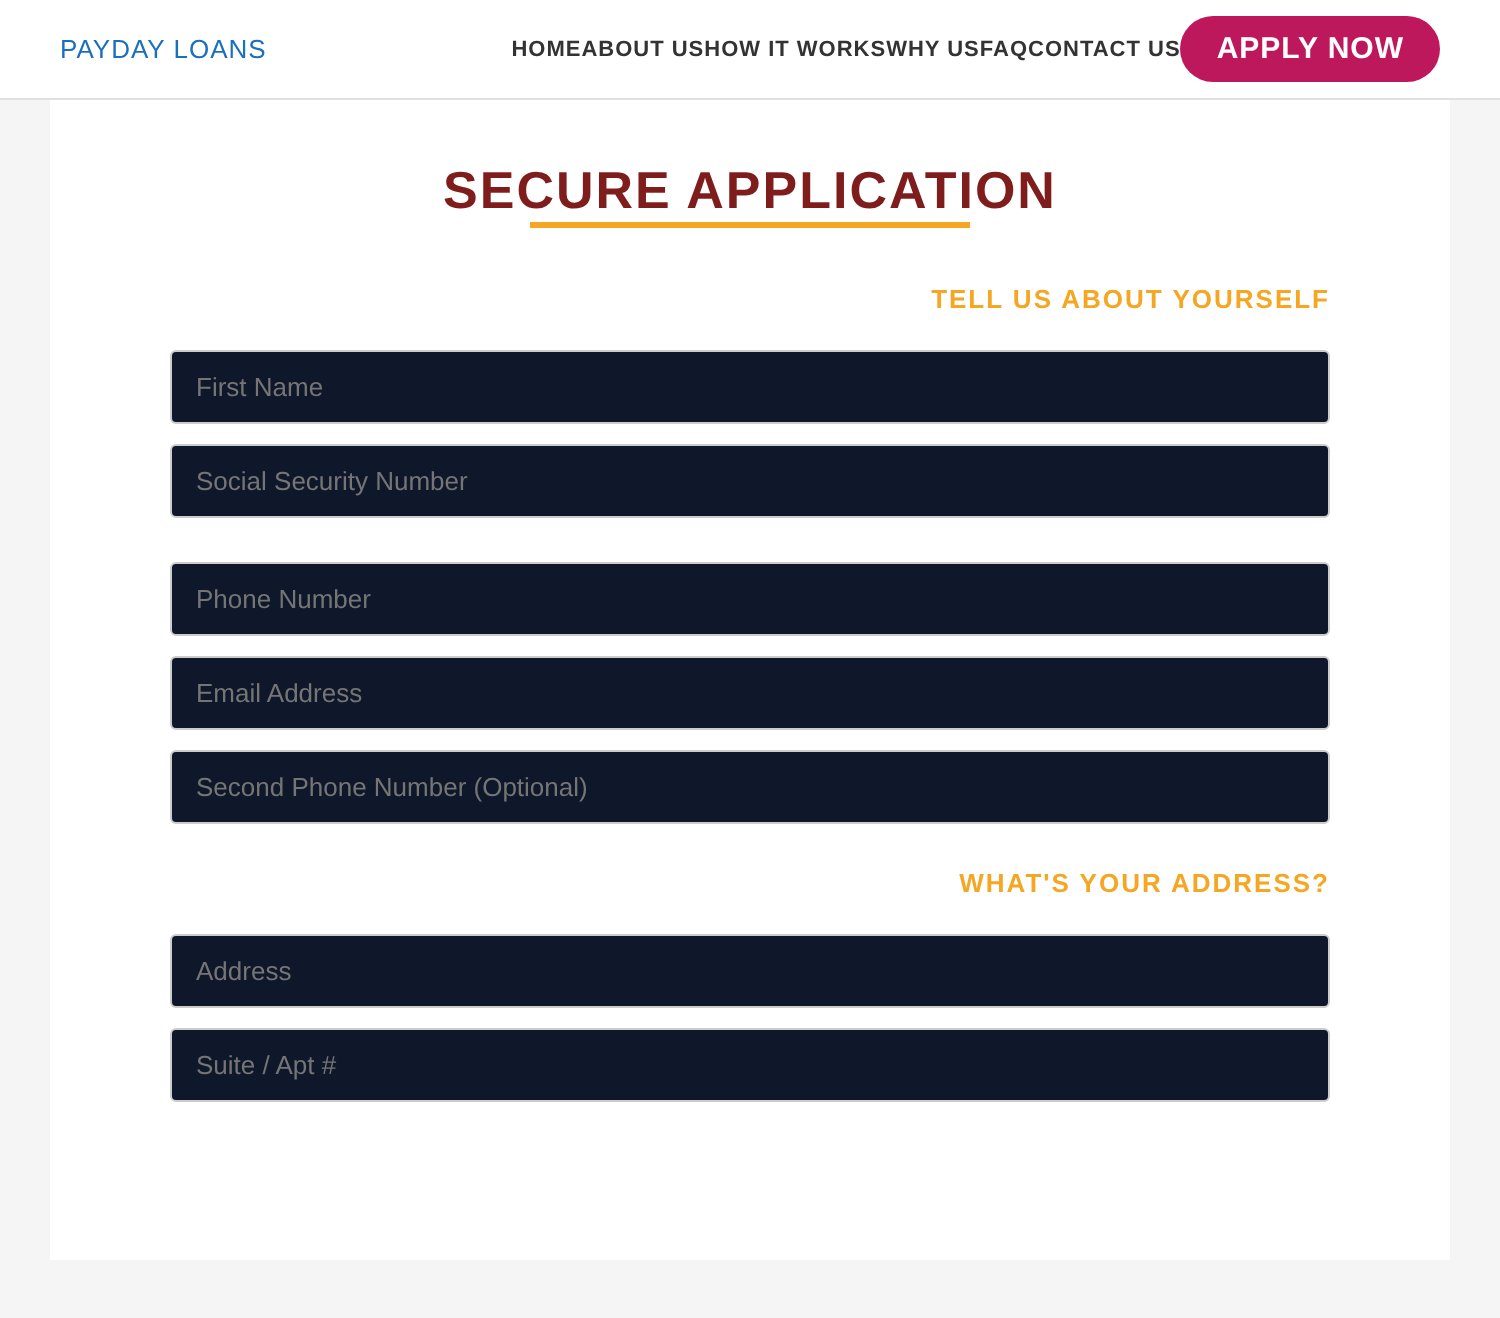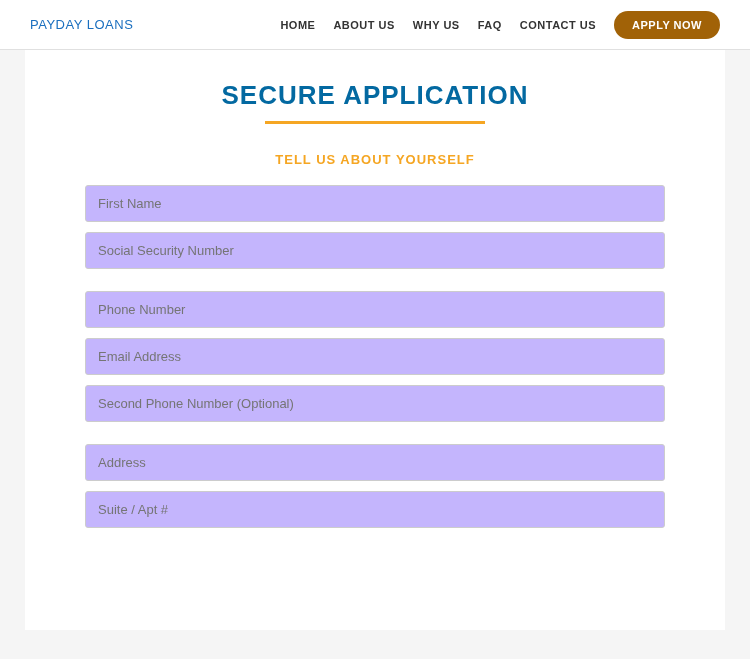--- a/index.html
+++ b/index.html
@@ -18,104 +18,104 @@
     .header-logo {
       color: #1a6fbf;
       font-size: 13px;
       font-weight: 400;
       letter-spacing: 0.5px;
       text-transform: uppercase;
     }
     .header-nav {
       display: flex;
       align-items: center;
-      gap: 18px;
     }
     .nav-item {
       color: #333;
       font-size: 11px;
       font-weight: 700;
       letter-spacing: 0.5px;
       text-transform: uppercase;
       cursor: pointer;
     }
     .apply-btn {
-      background: #a16207;
+      background: #be185d;
       color: #fff;
       border: none;
       border-radius: 20px;
       padding: 8px 18px;
-      font-size: 11px;
+      font-size: 15px;
       font-weight: 700;
       letter-spacing: 0.5px;
       text-transform: uppercase;
       cursor: pointer;
     }
 
     
     .main-content {
       background: #fff;
       max-width: 700px;
       margin: 0 auto;
       padding: 30px 60px 40px;
       min-height: 580px;
     }
 
     .page-title {
       text-align: center;
       font-size: 26px;
       font-weight: 900;
-      color: #0369a1;
+      color: #7f1d1d;
       letter-spacing: 1px;
       text-transform: uppercase;
-      margin-bottom: 10px;
+      margin-bottom: 0;
     }
     .title-underline {
       width: 220px;
       height: 3px;
       background: #f5a623;
       margin: 0 auto 28px;
     }
 
     .section-title {
-      text-align: center;
+      text-align: right;
       color: #f5a623;
       font-size: 13px;
       font-weight: 700;
       letter-spacing: 1px;
       text-transform: uppercase;
       margin-bottom: 18px;
     }
 
     .form-group {
       margin-bottom: 10px;
     }
     .form-input {
       width: 100%;
       border: 1px solid #ccc;
       border-radius: 3px;
       padding: 10px 12px;
       font-size: 13px;
       color: #666;
       outline: none;
-      background: #c4b5fd;
+      background: #0f172a;
     }
 
     .form-section {
       margin-bottom: 22px;
     }
   </style>
 </head>
 <body>
 
 <header class="header">
   <div class="header-logo">PAYDAY LOANS</div>
   <nav class="header-nav">
     <span class="nav-item">HOME</span>
     <span class="nav-item">ABOUT US</span>
+    <span class="nav-item">HOW IT WORKS</span>
     <span class="nav-item">WHY US</span>
     <span class="nav-item">FAQ</span>
     <span class="nav-item">CONTACT US</span>
     <button class="apply-btn">APPLY NOW</button>
   </nav>
 </header>
 
 <div class="main-content">
 
   <h1 class="page-title">SECURE APPLICATION</h1>
@@ -137,20 +137,21 @@
     </div>
     <div class="form-group">
       <input class="form-input" type="email" placeholder="Email Address" style="">
     </div>
     <div class="form-group">
       <input class="form-input" type="tel" placeholder="Second Phone Number (Optional)" style="">
     </div>
   </div>
 
   <div class="form-section">
+    <div class="section-title">WHAT'S YOUR ADDRESS?</div>
     <div class="form-group">
       <input class="form-input" type="text" placeholder="Address" style="">
     </div>
     <div class="form-group">
       <input class="form-input" type="text" placeholder="Suite / Apt #" style="">
     </div>
 
   </div>
 
 </div>

